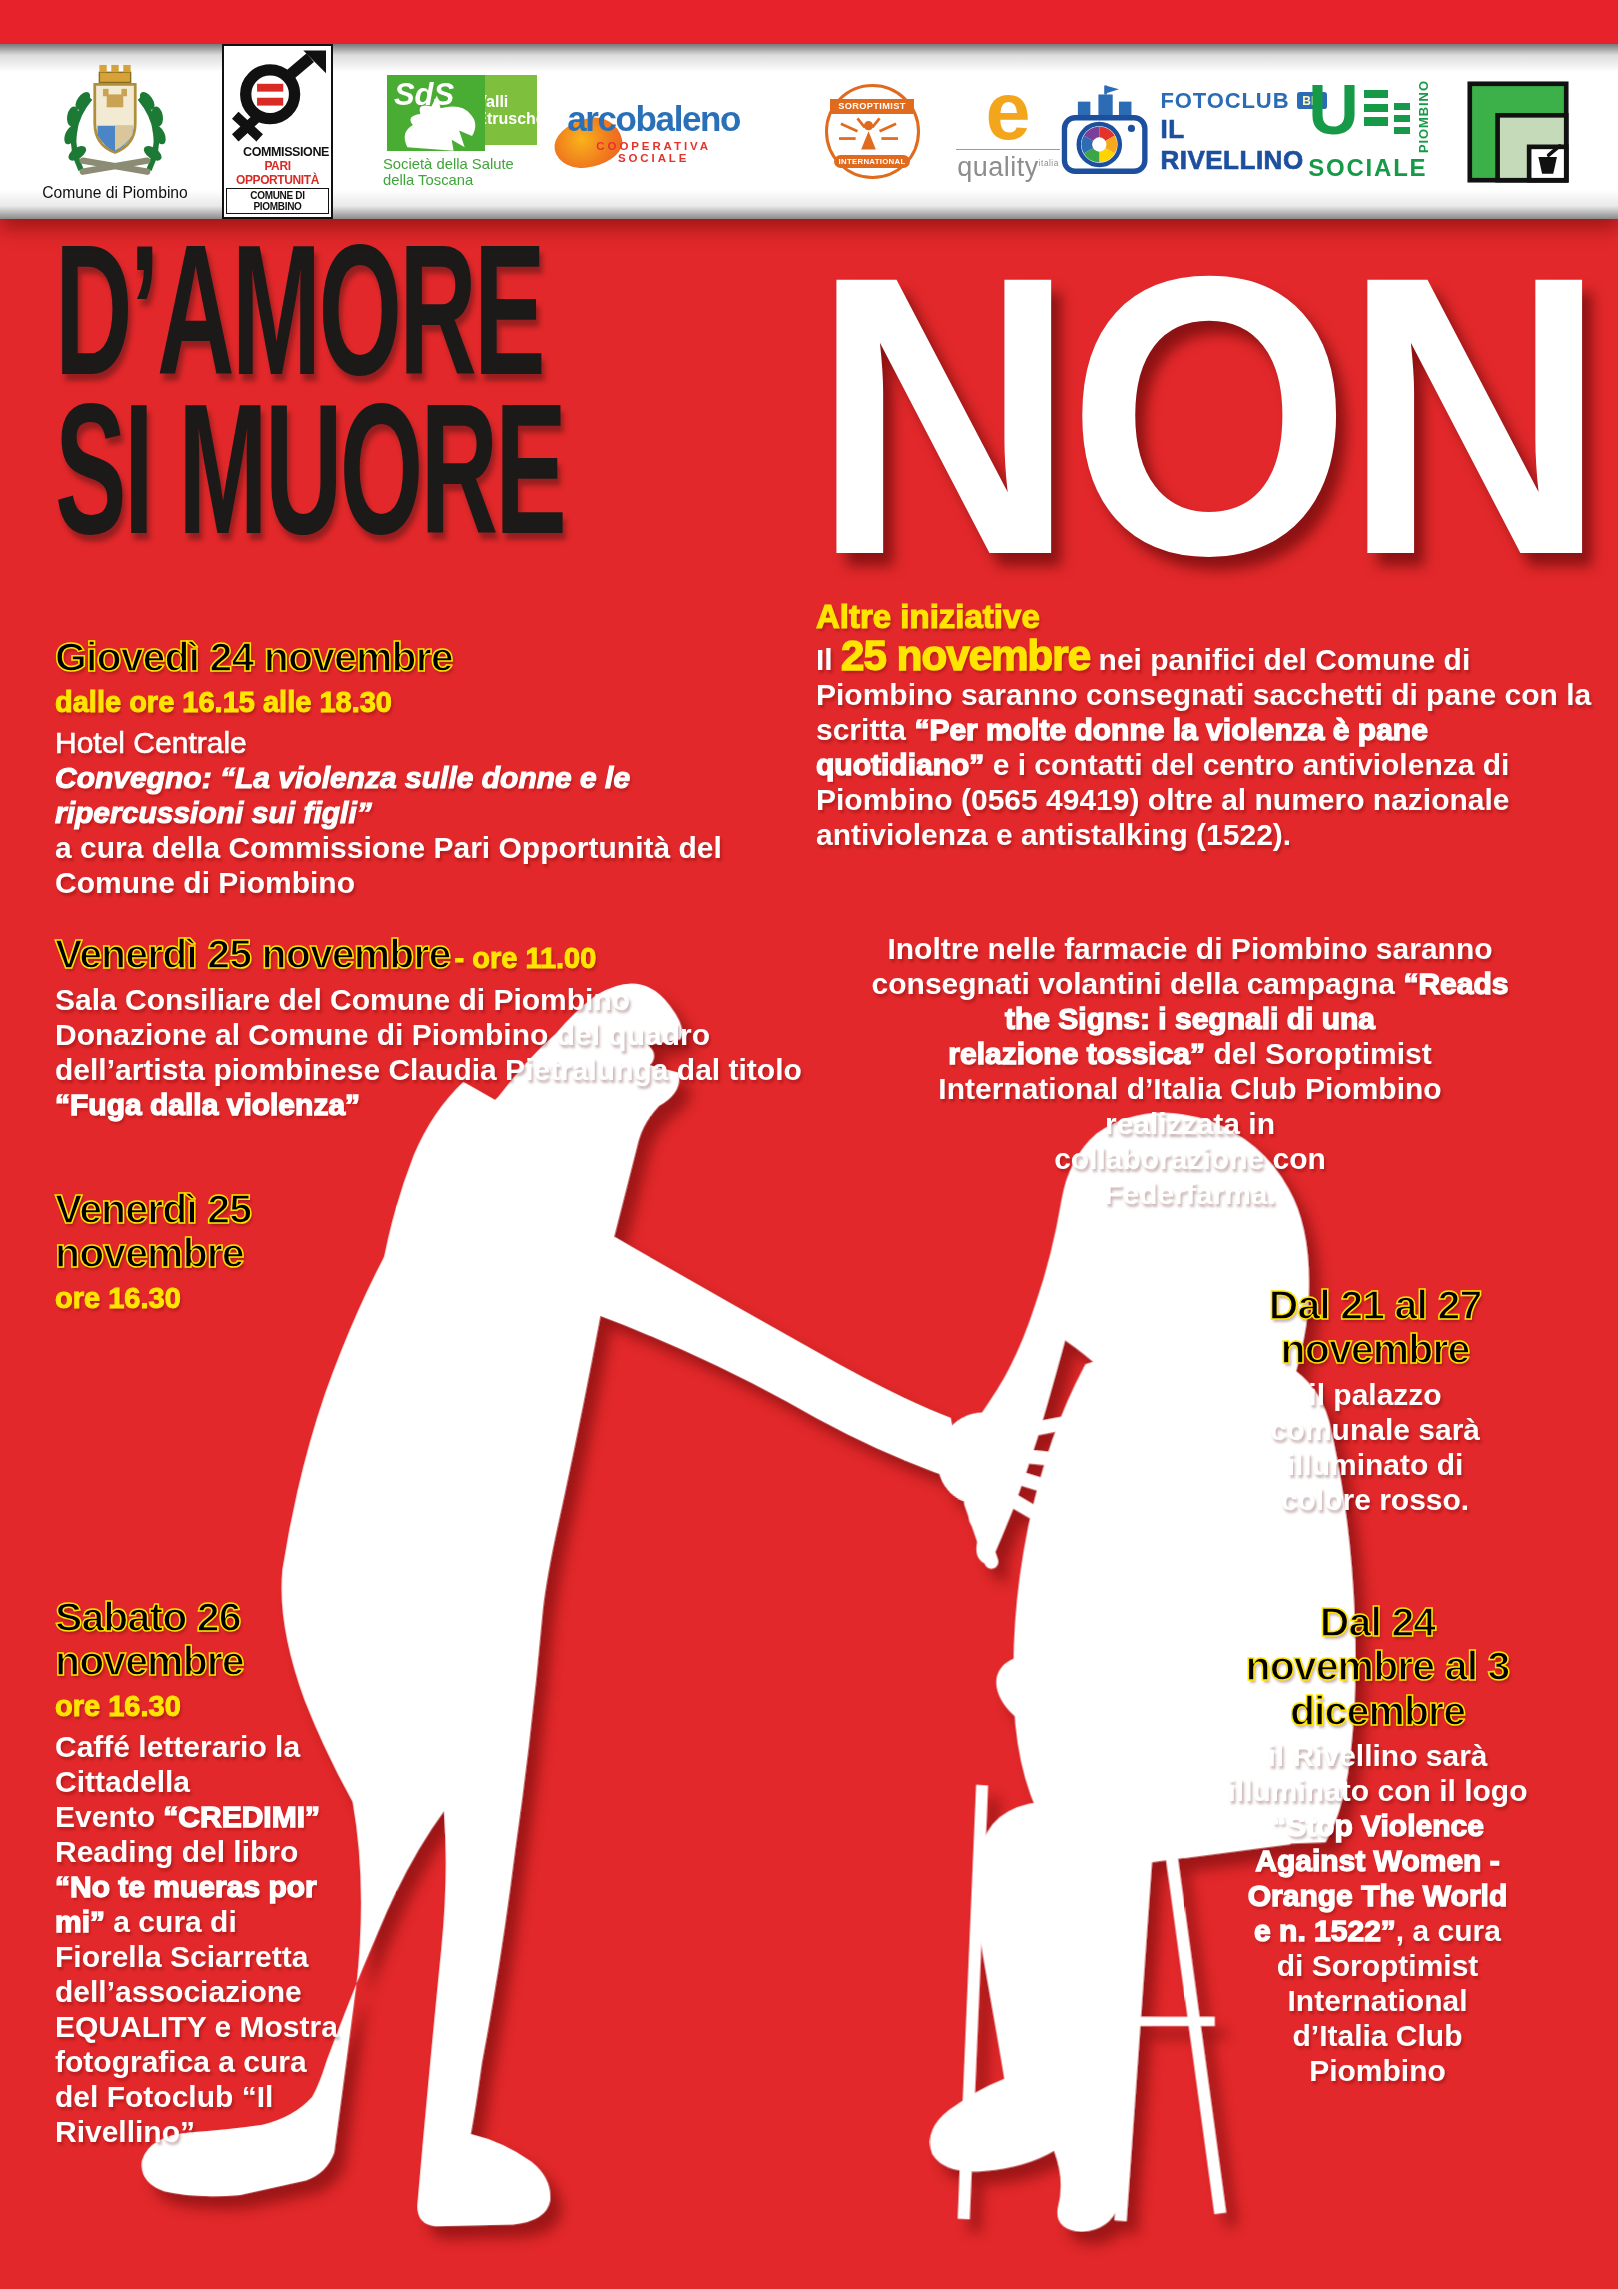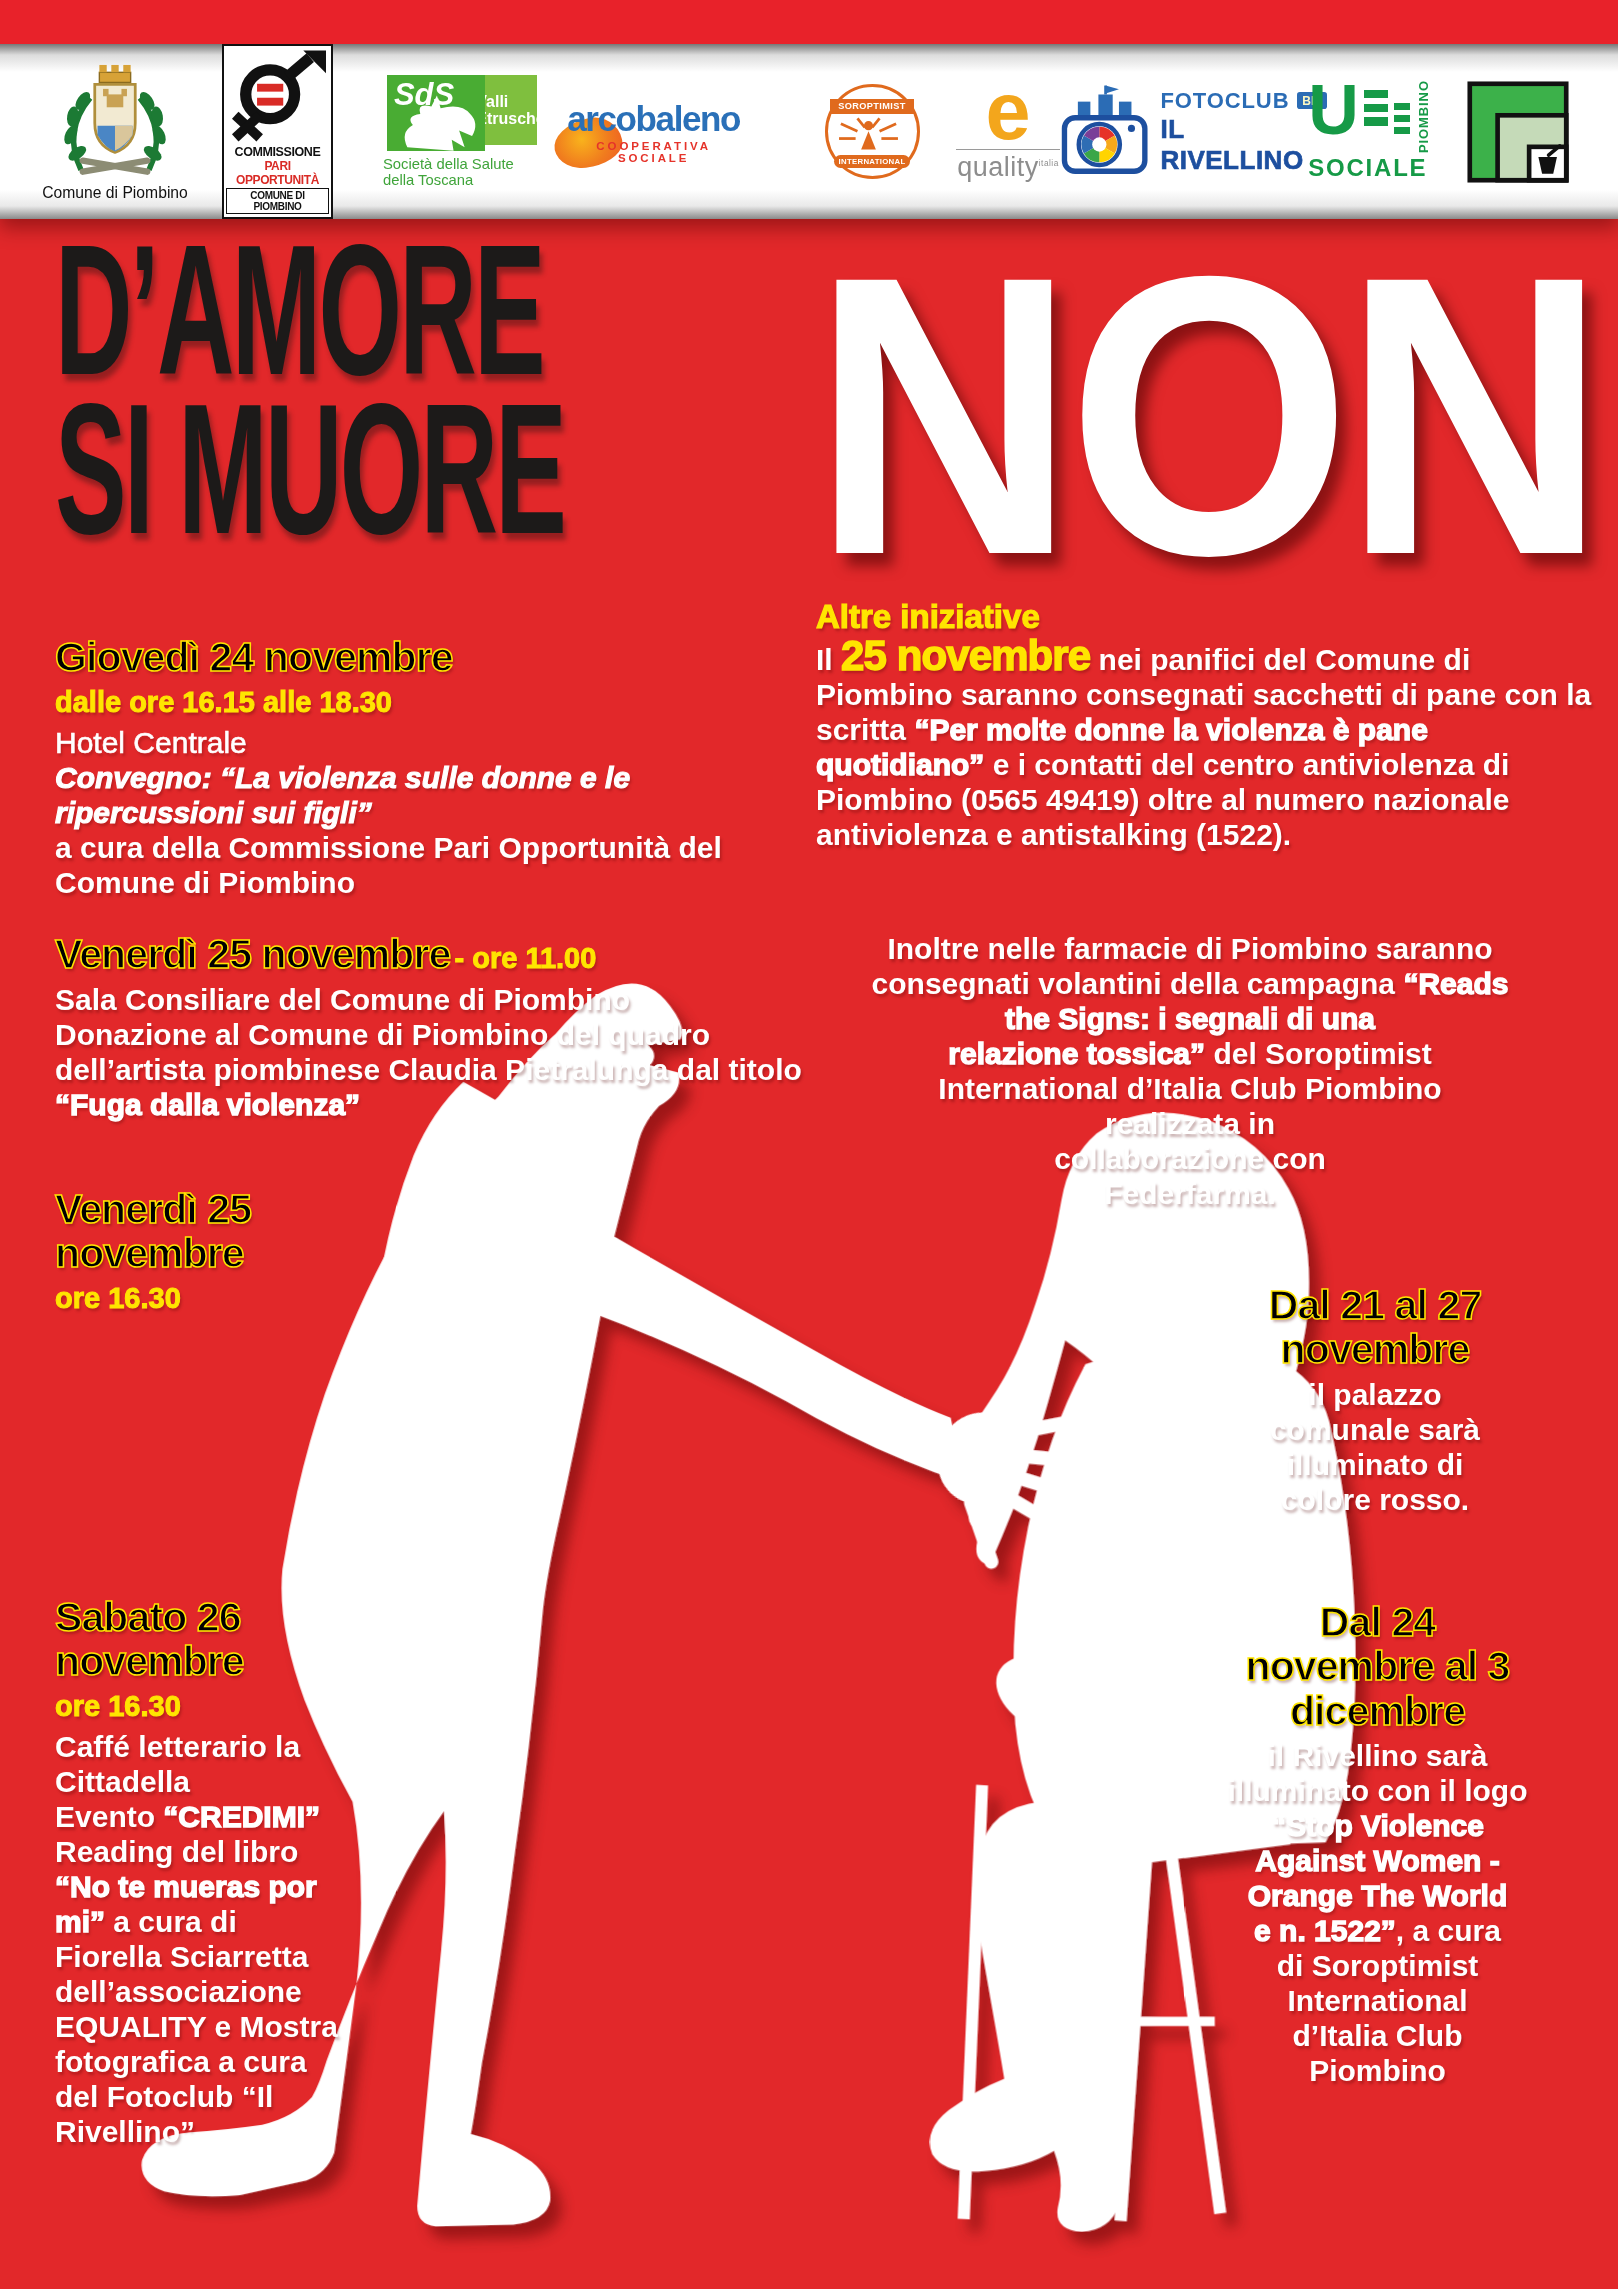--- a/index.html
+++ b/index.html
@@ -9,21 +9,21 @@
   
   .topbar{position:absolute;top:0;left:0;width:100%;height:44px;background:#e8222a;z-index:4;}
   .logo-band{position:absolute;top:44px;left:0;width:100%;height:175px;z-index:3;
     background:linear-gradient(180deg,#777 0px,#dcdcdc 11px,#ffffff 28px,#ffffff 146px,#e9e9e9 162px,#8a8a8a 175px);
     box-shadow:0 9.2px 18.5px rgba(70,0,0,.45);}
   .lg{position:absolute;top:0;height:175px;display:flex;flex-direction:column;align-items:center;justify-content:center;}
   
   .comune-caption{font-size:15.7px;color:#111;margin-top:1.8px;}
   
   .comm-box{border:2.8px solid #111;background:#fff;width:103px;padding:3.7px 1.8px 2.8px 1.8px;text-align:center;}
-  .comm-t1{font-size:12.5px;font-weight:700;color:#111;letter-spacing:-0.4px;}
+  .comm-t1{font-size:12.5px;font-weight:700;color:#111;letter-spacing:-0.4px;text-align:right;}
   .comm-t2{font-size:12px;font-weight:700;color:#d92b26;letter-spacing:-0.4px;}
   .comm-t3{font-size:10px;font-weight:700;color:#111;letter-spacing:-0.3px;border:1.8px solid #111;margin-top:0.9px;padding:0.9px 0;}
   
   .sds-row{display:flex;}
   .sds-main{width:98px;height:76px;background:#49ac33;position:relative;}
   .sds-abbr{position:absolute;top:1.8px;left:7.4px;color:#fff;font-weight:700;font-style:italic;font-size:31px;}
   .sds-band{width:52px;height:70px;background:#7fbf3e;display:flex;align-items:center;justify-content:center;
             color:#fff;font-weight:700;font-size:16px;line-height:1.1;}
   .sds-cap{color:#3fa43a;font-weight:400;font-size:14.8px;margin-top:4.6px;}
   

